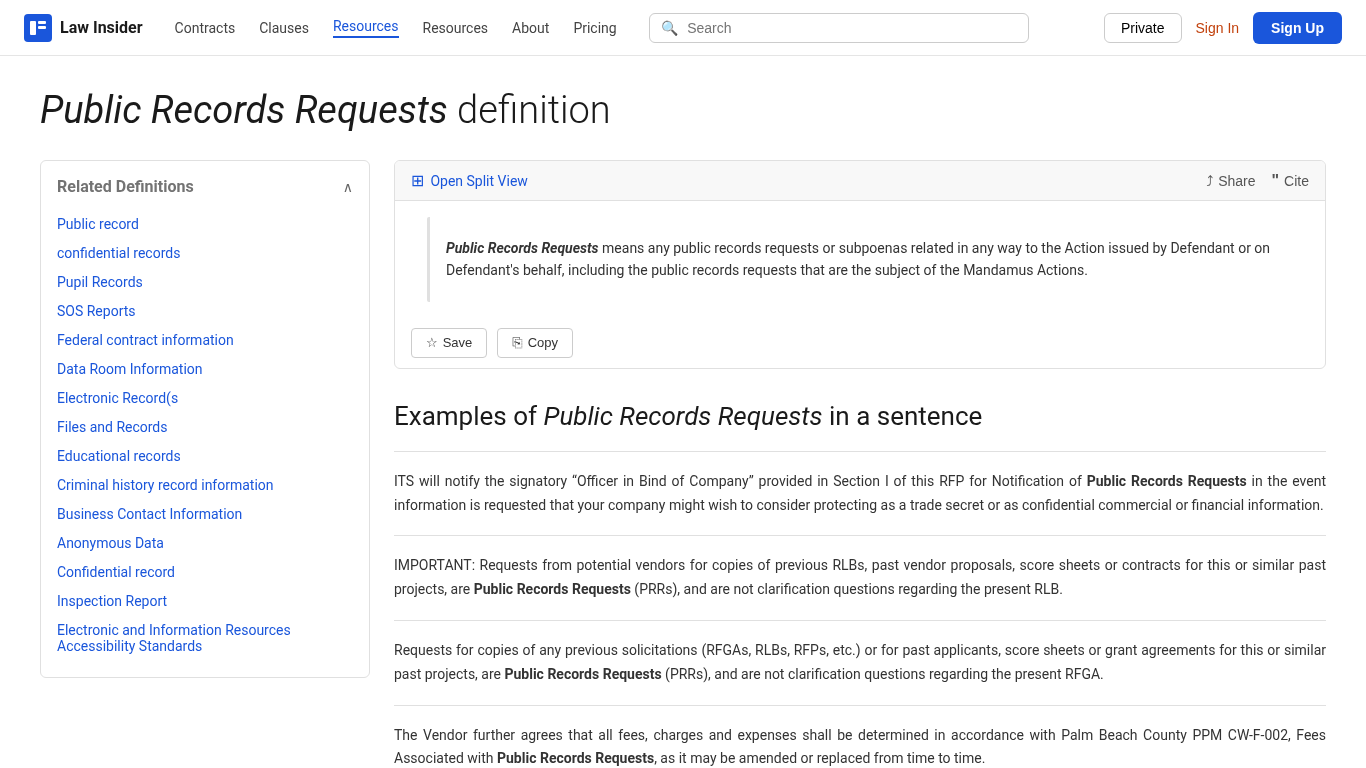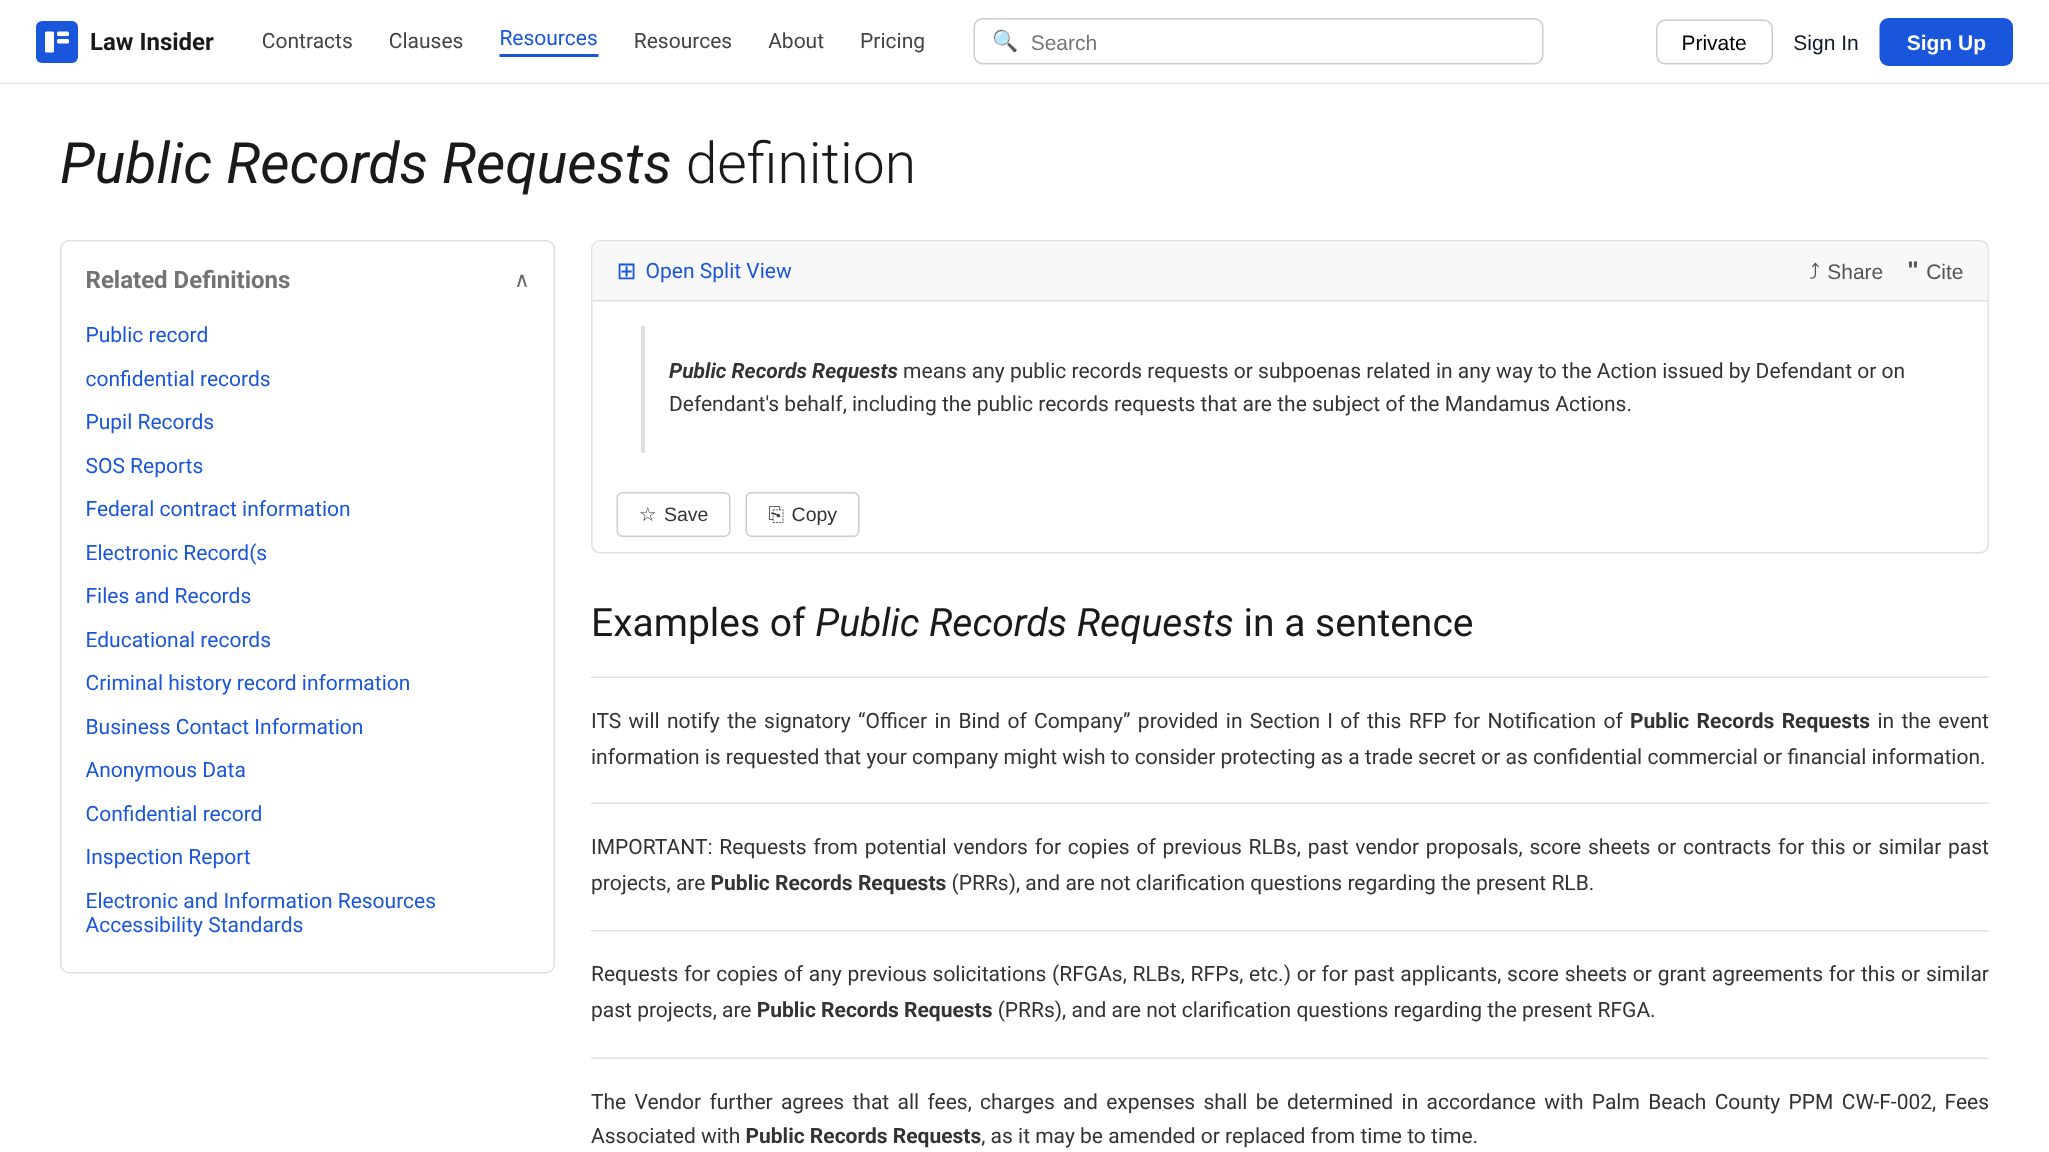--- a/index.html
+++ b/index.html
@@ -13,21 +13,21 @@
     .nav-logo { display: flex; align-items: center; gap: 8px; margin-right: 32px; text-decoration: none; color: #1a1a1a; font-weight: 700; font-size: 16px; }
     .nav-logo-icon { width: 28px; height: 28px; background: #1a56db; border-radius: 4px; display: flex; align-items: center; justify-content: center; color: white; font-size: 12px; }
     .nav-links { display: flex; align-items: center; gap: 24px; }
     .nav-links a { text-decoration: none; color: #444; font-size: 14px; }
     .nav-links a.active { color: #1a56db; border-bottom: 2px solid #1a56db; padding-bottom: 2px; }
     .nav-search { flex: 1; margin: 0 32px; }
     .nav-search-wrap { display: flex; align-items: center; border: 1px solid #ccc; border-radius: 6px; padding: 6px 12px; gap: 8px; background: #fff; max-width: 380px; }
     .nav-search-wrap input { border: none; outline: none; font-size: 14px; width: 100%; }
     .nav-actions { display: flex; align-items: center; gap: 14px; margin-left: auto; }
     .btn-private { border: 1px solid #ccc; background: #fff; border-radius: 6px; padding: 6px 16px; font-size: 14px; cursor: pointer; }
-    .btn-signin { background: none; border: none; font-size: 14px; cursor: pointer; color: #0f172a; }
+    .btn-signin { background: none; border: none; font-size: 14px; cursor: pointer; color: #c2410c; }
     .btn-signup { background: #1a56db; color: #fff; border: none; border-radius: 6px; padding: 8px 18px; font-size: 14px; font-weight: 600; cursor: pointer; }
 
     
     .page-content { padding: 32px 40px; }
     .page-title { font-size: 38px; font-weight: 300; margin-bottom: 28px; color: #1a1a1a; }
     .page-title em { font-style: italic; font-weight: 400; }
 
     
     .main-layout { display: flex; gap: 24px; }
 
@@ -109,20 +109,21 @@
       <div class="sidebar-header">
         <span class="sidebar-title">Related Definitions</span>
         <span class="sidebar-chevron">∧</span>
       </div>
       <div class="sidebar-links">
         <a class="sidebar-link" href="#">Public record</a>
         <a class="sidebar-link" href="#">confidential records</a>
         <a class="sidebar-link" href="#">Pupil Records</a>
         <a class="sidebar-link" href="#">SOS Reports</a>
         <a class="sidebar-link" href="#">Federal contract information</a>
+        <a class="sidebar-link" href="#">Data Room Information</a>
         <a class="sidebar-link" href="#">Electronic Record(s</a>
         <a class="sidebar-link" href="#">Files and Records</a>
         <a class="sidebar-link" href="#">Educational records</a>
         <a class="sidebar-link" href="#">Criminal history record information</a>
         <a class="sidebar-link" href="#">Business Contact Information</a>
         <a class="sidebar-link" href="#">Anonymous Data</a>
         <a class="sidebar-link" href="#">Confidential record</a>
         <a class="sidebar-link" href="#">Inspection Report</a>
         <a class="sidebar-link" href="#">Electronic and Information Resources Accessibility Standards</a>
       </div>

